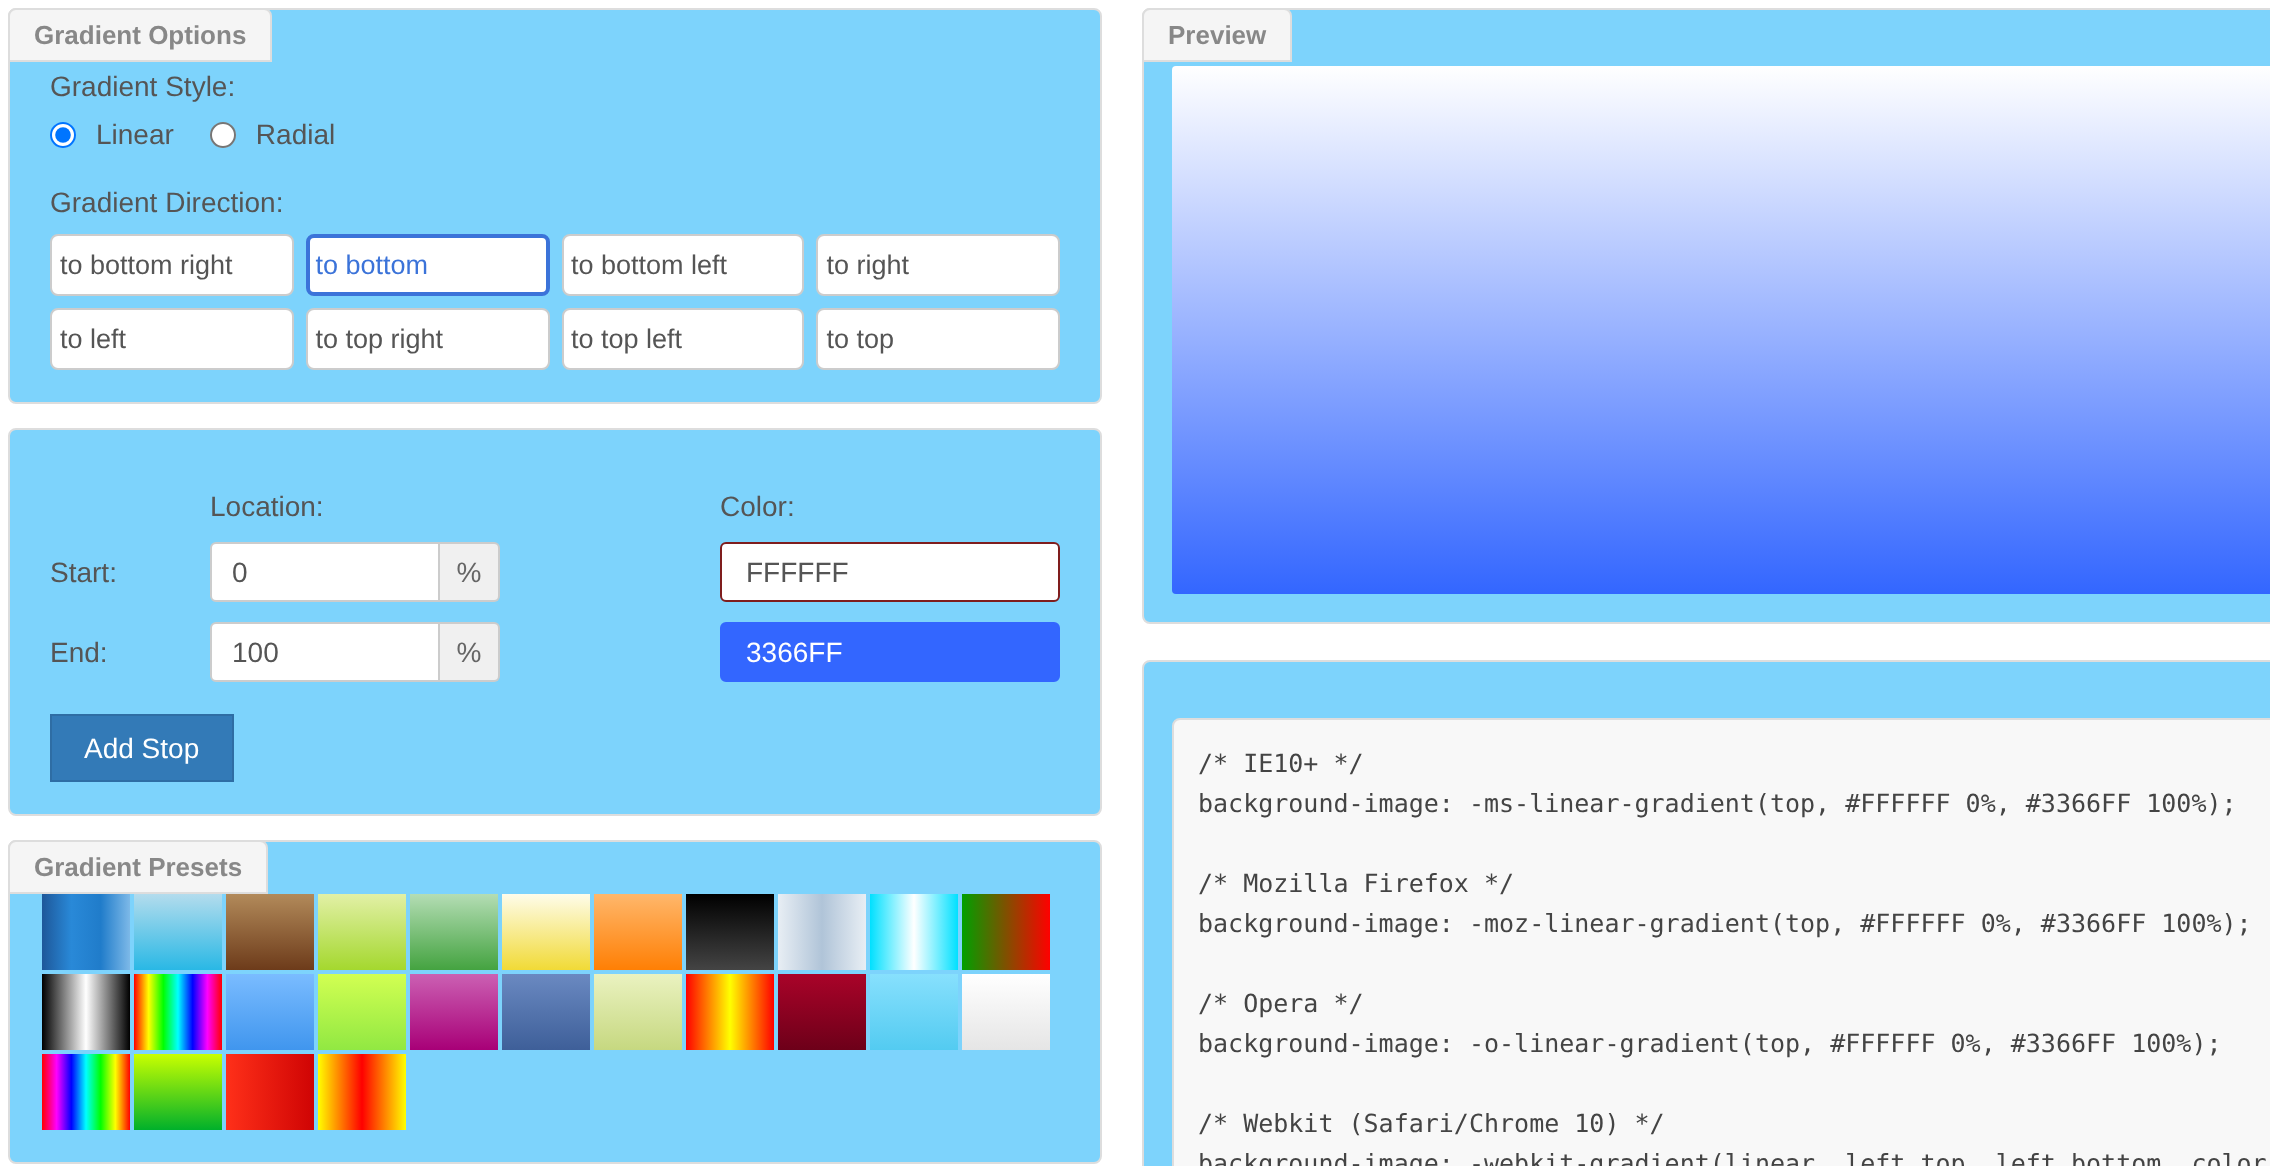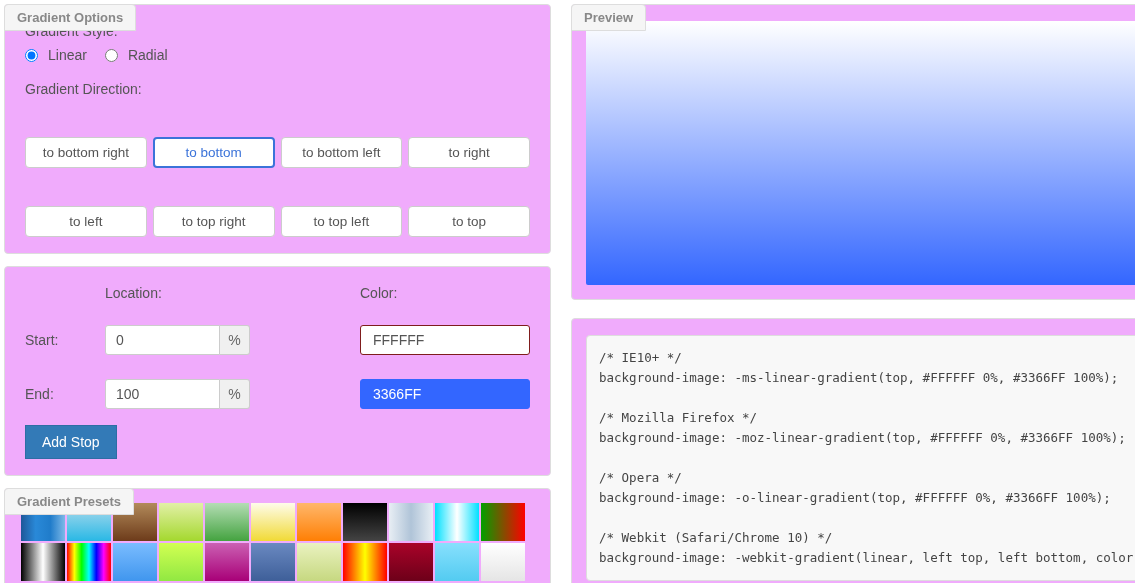--- a/index.html
+++ b/index.html
@@ -1,29 +1,29 @@
 <!DOCTYPE html>
 <html><head>
 <meta charset="utf-8">
 <style>
 * { box-sizing: border-box; margin: 0; padding: 0; }
 body { font-family: "Segoe UI", Arial, sans-serif; font-size: 14px; color: #555; background: #fff; padding: 4px; }
 .wrap { display: flex; gap: 20px; }
 .left { width: 560px; display: flex; flex-direction: column; gap: 12px; }
 .right { flex: 1; display: flex; flex-direction: column; gap: 18px; }
-.panel { border: 1px solid #ddd; border-radius: 4px; background: #f0abfc; position: relative; padding-top: 2px; }
+.panel { border: 1px solid #ddd; border-radius: 4px; background: #7dd3fc; position: relative; padding-top: 14px; }
 .panel-title { position: absolute; top: -1px; left: -1px; background: #f5f5f5; border: 1px solid #ddd; border-radius: 4px 4px 0 0; padding: 5px 12px; font-weight: 600; color: #888; font-size: 13px; }
 .panel-body { padding: 16px 20px; }
 .field-label { color: #555; margin-bottom: 8px; }
 .radio-row { display: flex; gap: 18px; align-items: center; margin-bottom: 18px; }
 .radio-row label { display: flex; gap: 10px; align-items: center; cursor: pointer; }
 .dir-grid { display: grid; grid-template-columns: repeat(4, 1fr); gap: 6px; }
-.dir-btn { border: 1px solid #ccc; background: #fff; border-radius: 4px; padding: 7px 4px; text-align: center; color: #555; cursor: pointer; font-size: 13.5px; margin-top: 32px; }
+.dir-btn { border: 1px solid #ccc; background: #fff; border-radius: 4px; padding: 7px 4px; color: #555; cursor: pointer; font-size: 13.5px; }
 .dir-btn.active { border: 2px solid #3b73d9; color: #3b73d9; padding: 6px 3px; }
-.stops-grid { display: grid; grid-template-columns: 80px 115px 30px 110px 170px; row-gap: 24px; align-items: center; }
+.stops-grid { display: grid; grid-template-columns: 80px 115px 30px 110px 170px; row-gap: 10px; align-items: center; }
 .col-hdr { color: #555; }
 .txt { border: 1px solid #ccc; border-radius: 3px 0 0 3px; padding: 6px 10px; width: 100%; font-size: 14px; color: #555; }
 .pct { border: 1px solid #ccc; border-left: none; background: #f0f0f0; border-radius: 0 3px 3px 0; padding: 6px 0; text-align: center; color: #666; }
 .color-box { border: 1px solid #7f1d1d; border-radius: 3px; padding: 6px 12px; font-size: 14px; }
 .color-box.white { background: #fff; color: #555; }
 .color-box.blue { background: #3366ff; color: #fff; border-color: #3366ff; }
 .btn-primary { background: #337ab7; color: #fff; border: 1px solid #2e6da4; border-radius: 0; padding: 8px 16px; cursor: pointer; font-size: 14px; margin-top: 16px; }
 .presets { display: flex; flex-wrap: wrap; gap: 2px; padding: 12px 16px 16px; }
 .swatch { width: 44px; height: 38px; cursor: pointer; }
 .preview-box { margin: 14px; height: 264px; border-radius: 2px; }

